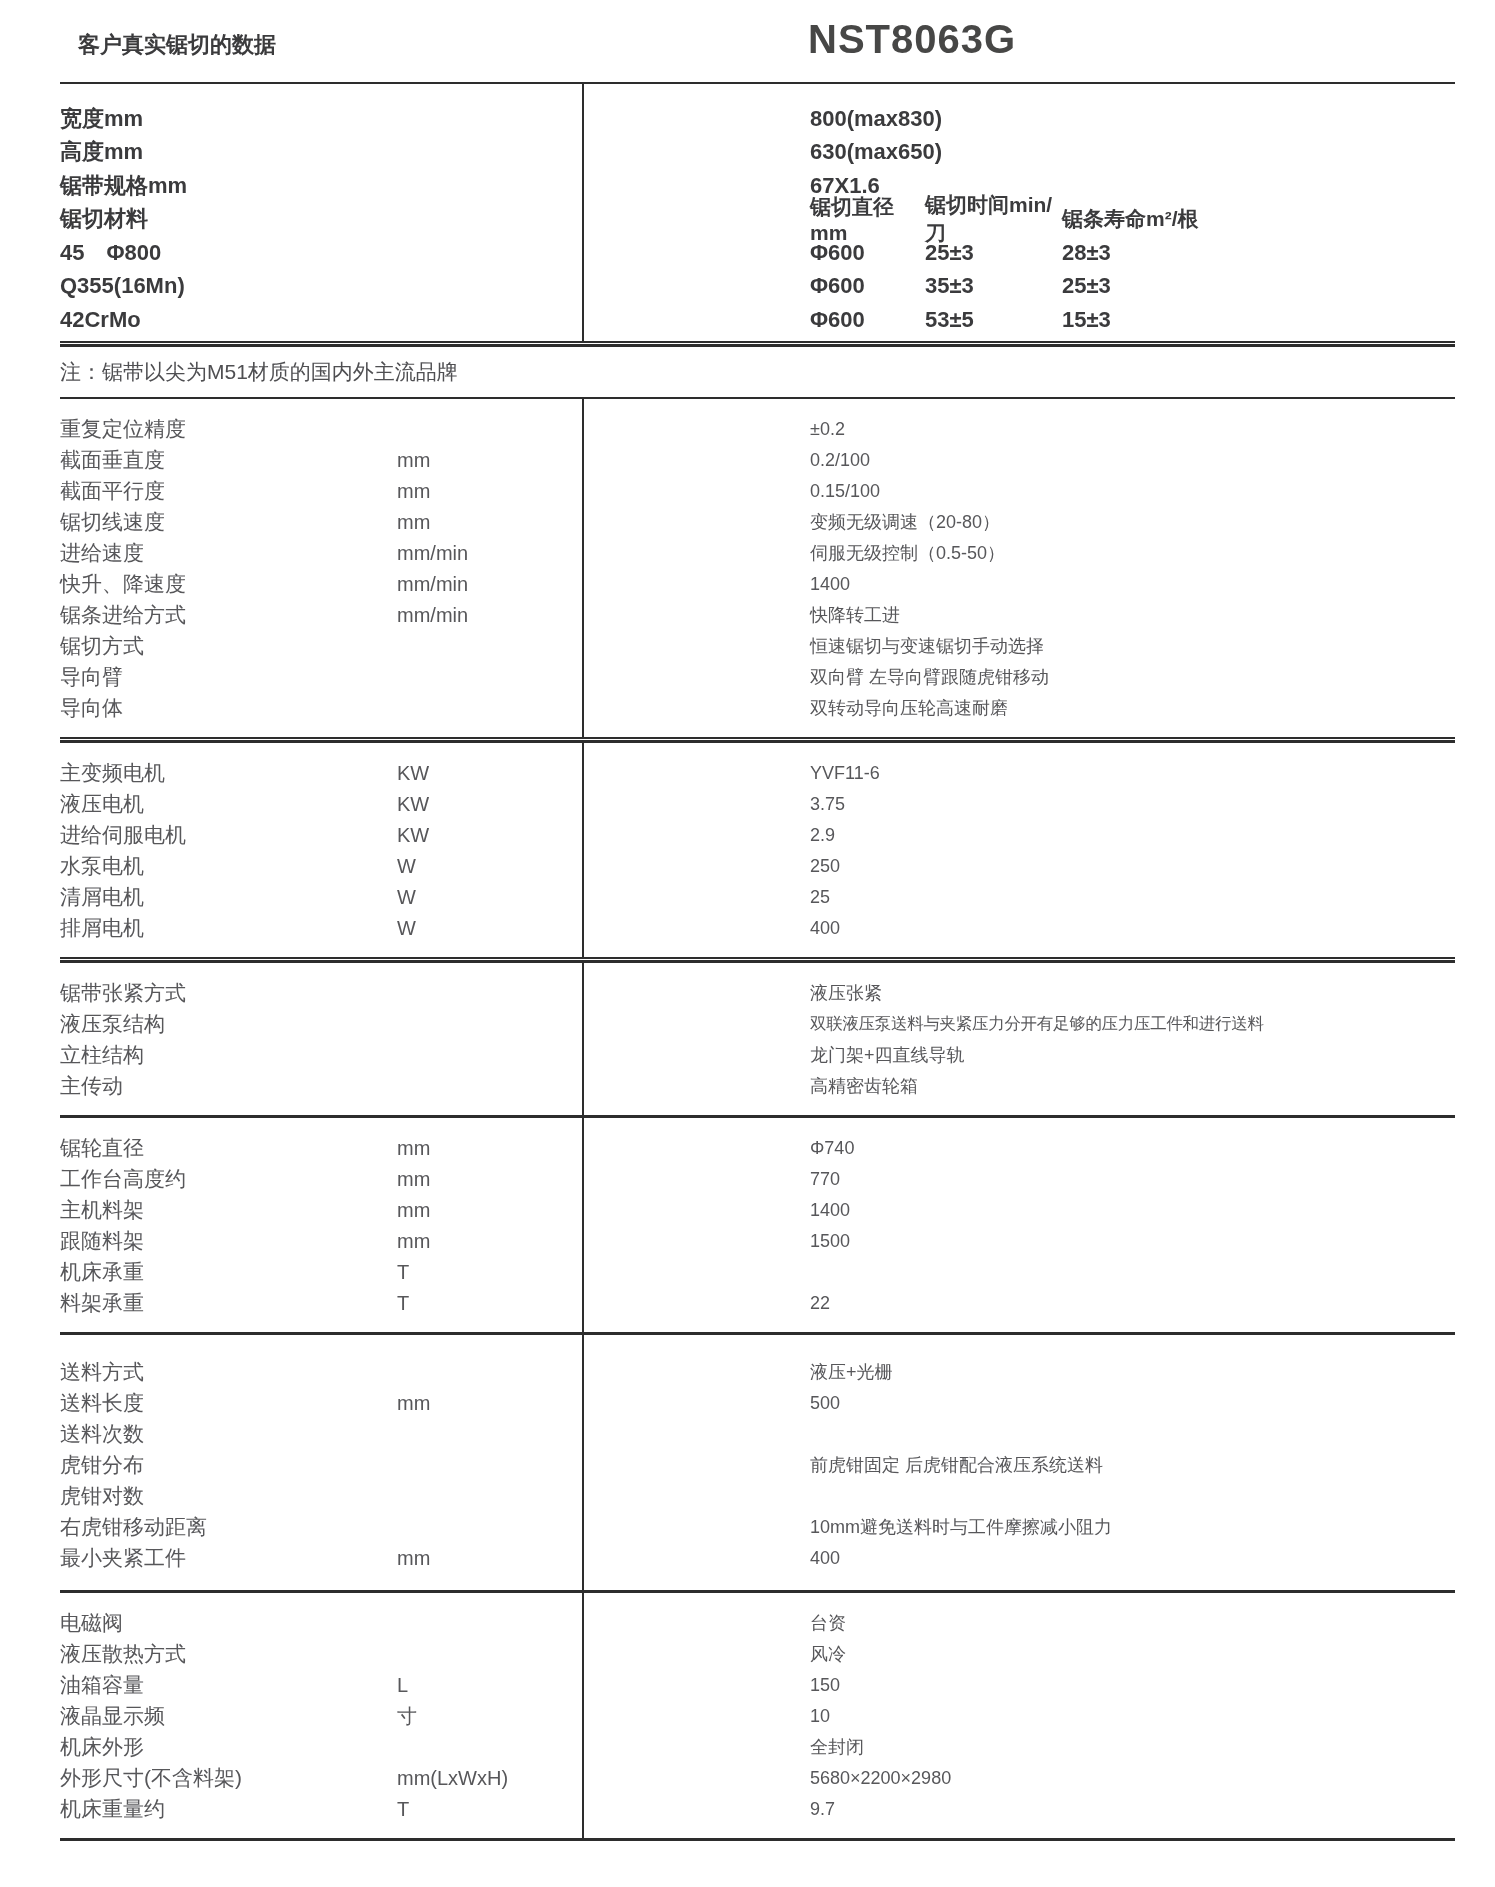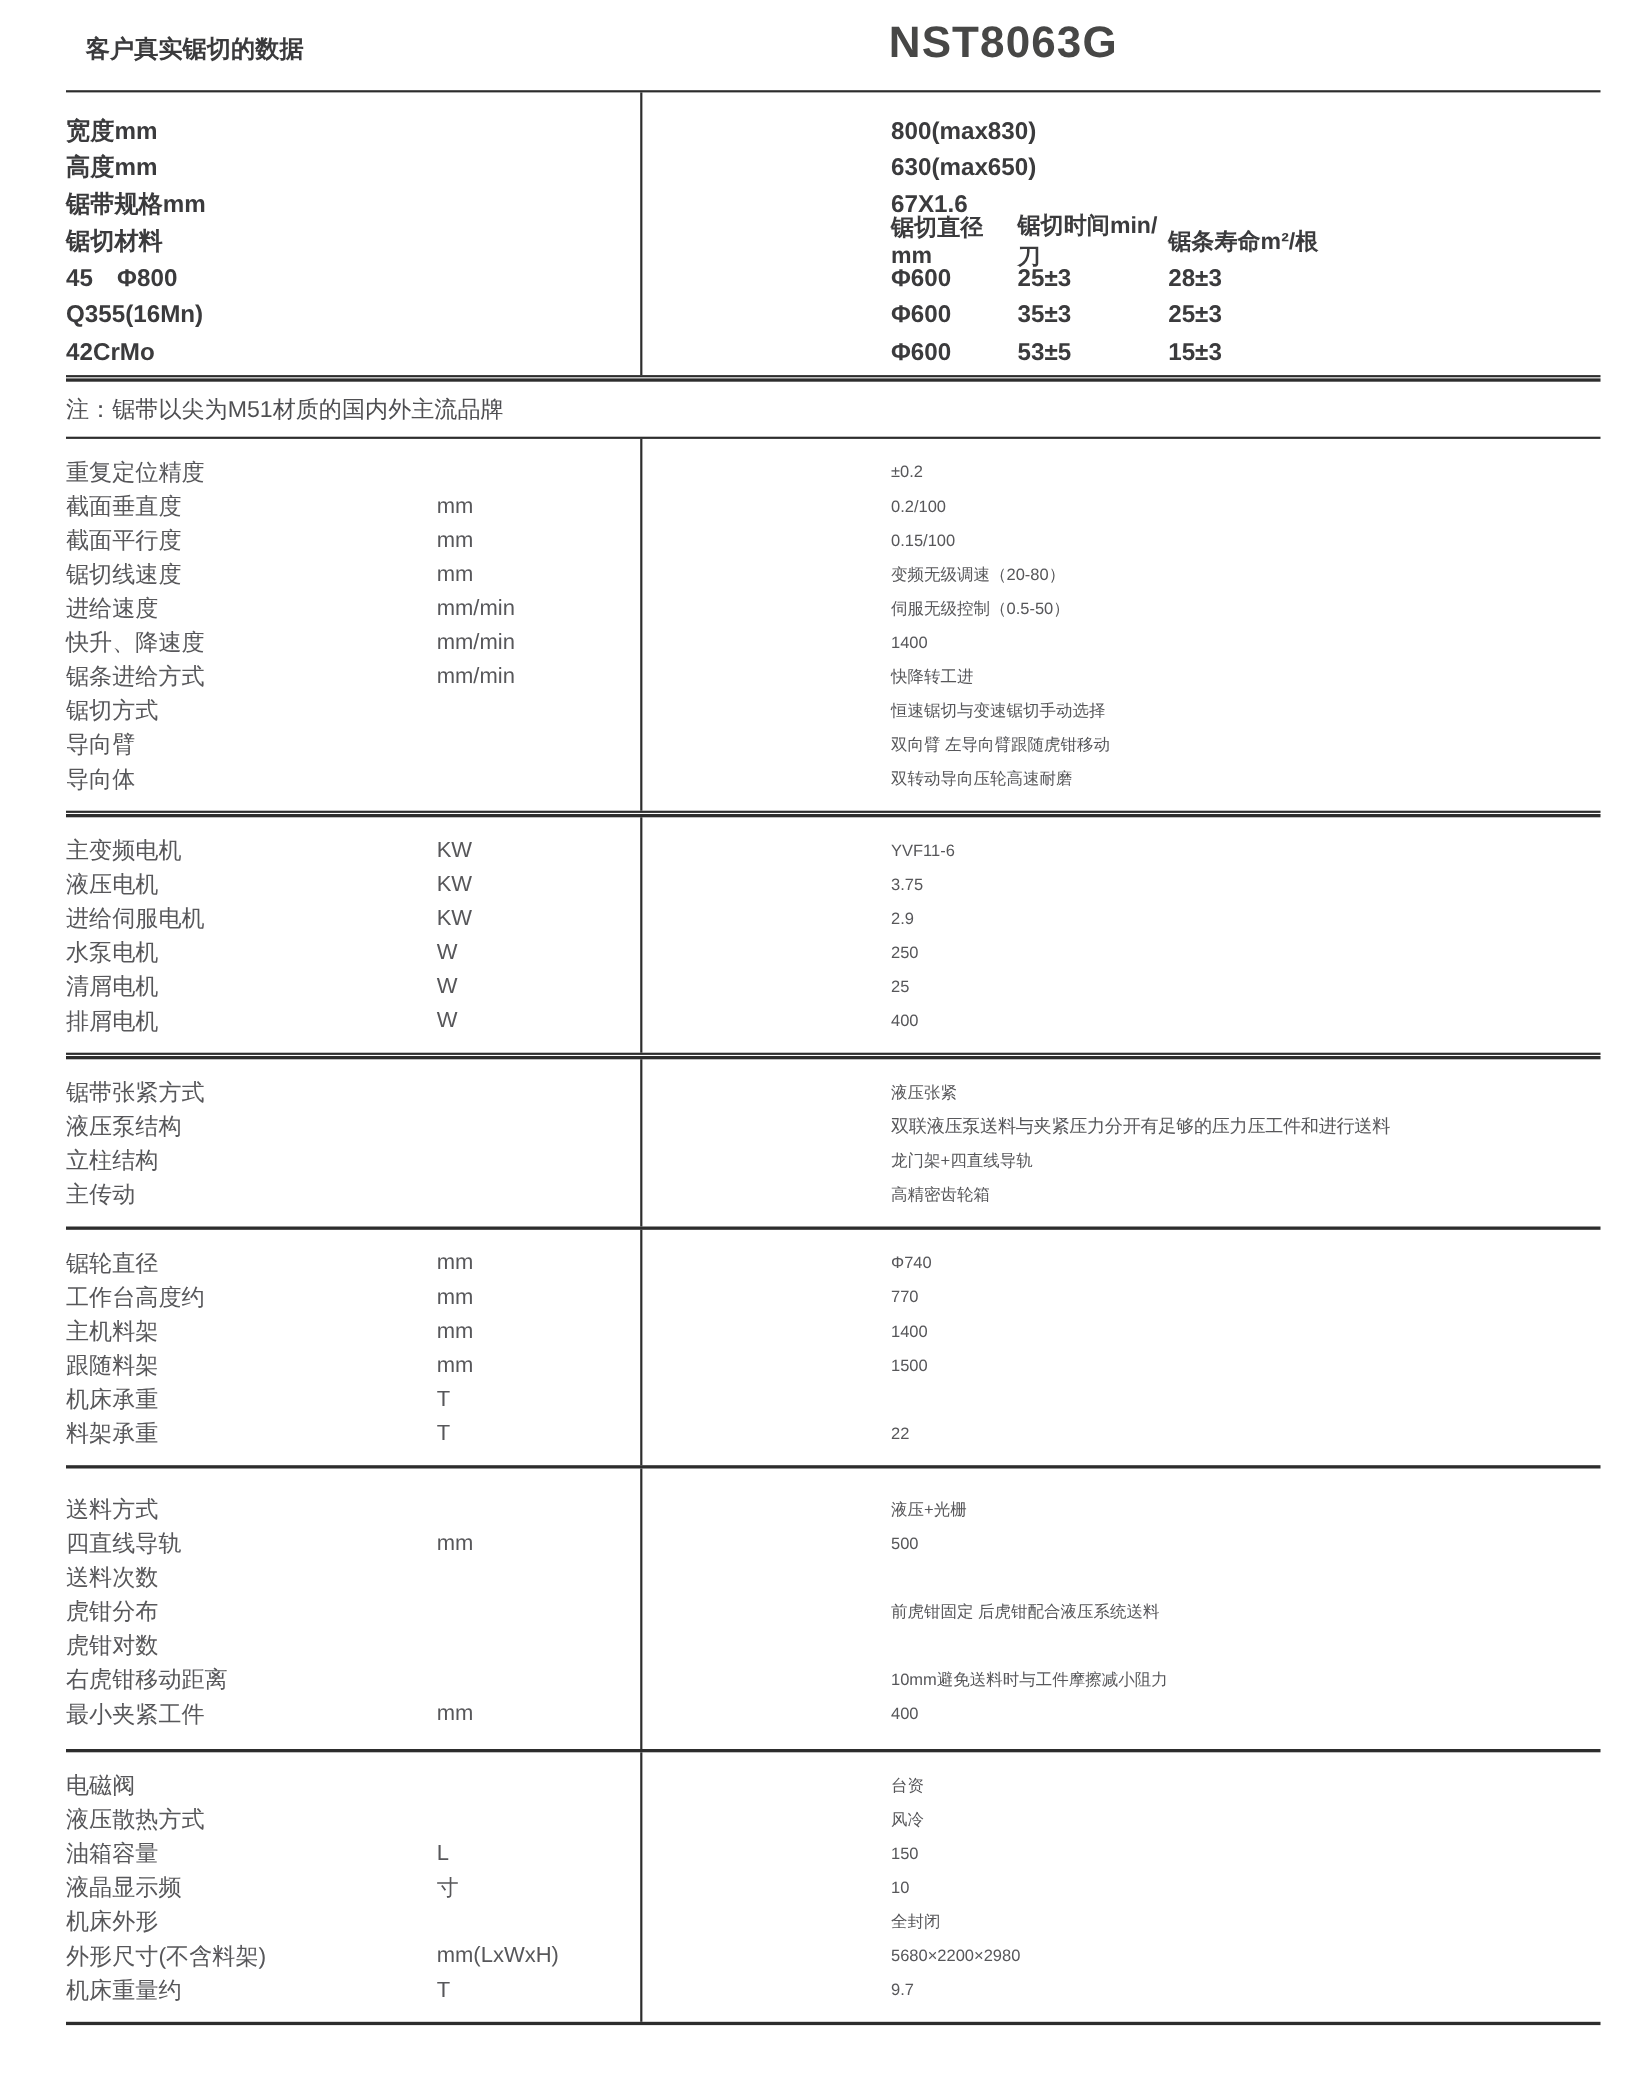--- a/index.html
+++ b/index.html
@@ -35,21 +35,21 @@
 
   
   .note-row { height:52px; display:flex; align-items:center; border-bottom:2px solid #2d2d2d; }
   .note-text { font-size:21px; color:#4f4f52; }
 
   
   .specsec { padding:15px 0 13px 0; }
   .row { display:grid; grid-template-columns:337px 185px 1fr; min-height:31px; align-items:center; }
   .lbl { font-size:21px; color:#57575a; white-space:pre-wrap; }
   .unit { font-size:20px; color:#57575a; }
-  .val { font-size:15px; color:#57575a; padding-left:228px; white-space:pre-wrap; }
+  .val { font-size:18px; color:#57575a; padding-left:228px; white-space:pre-wrap; }
   .val.small { font-size:16.5px; letter-spacing:-0.3px; }
   .s6 { padding-top:22px; padding-bottom:16px; }
 </style>
 </head>
 <body>
 
 <div class="page">
   <div class="content">
 
     <div class="header">
@@ -250,21 +250,21 @@
 
     <div class="sep-single"></div>
 
     <div class="sec specsec s6">
       <div class="row">
           <div class="lbl">送料方式</div>
           <div class="unit"></div>
           <div class="val">液压+光栅</div>
         </div>
       <div class="row">
-          <div class="lbl">四直线导轨</div>
+          <div class="lbl">送料长度</div>
           <div class="unit">mm</div>
           <div class="val">500</div>
         </div>
       <div class="row">
           <div class="lbl">送料次数</div>
           <div class="unit"></div>
         </div>
       <div class="row">
           <div class="lbl">虎钳分布</div>
           <div class="unit"></div>

